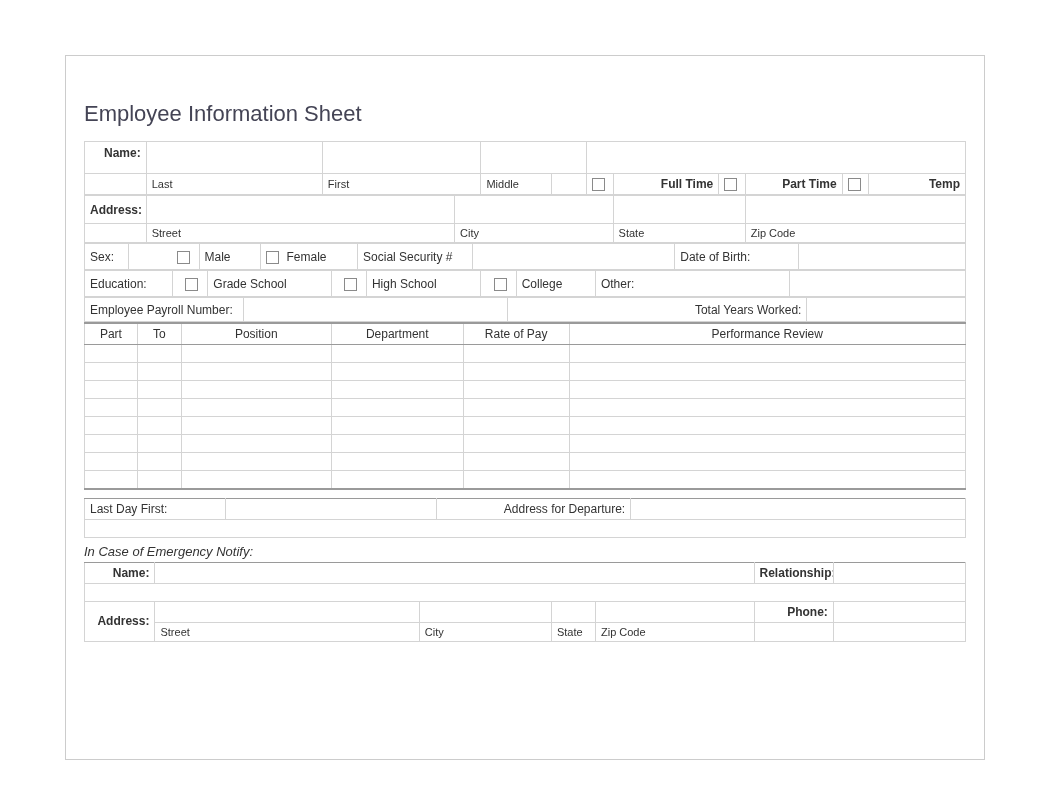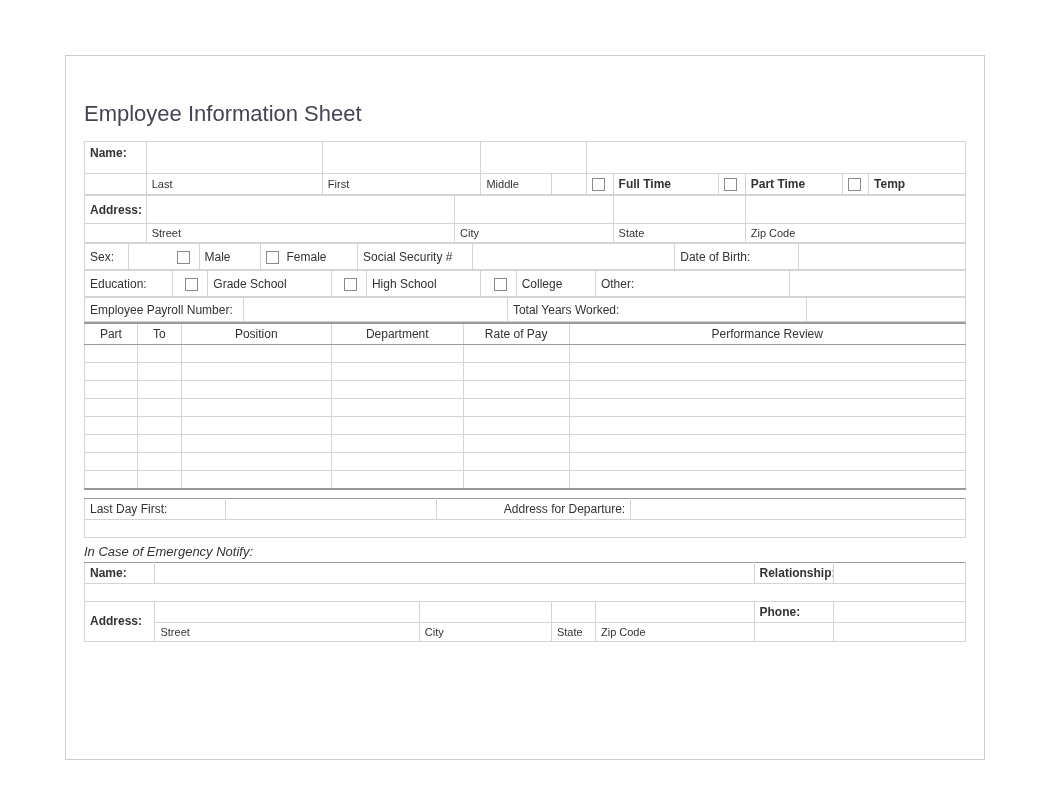--- a/index.html
+++ b/index.html
@@ -35,21 +35,21 @@
     table-layout: fixed;
   }
   td {
     border: 1px solid #d4d4d4;
     padding: 3px 5px;
     font-size: 12px;
     vertical-align: middle;
     height: 18px;
     overflow: hidden;
   }
-  .lbl { font-weight: bold; font-size: 12px; }
+  .lbl { font-weight: bold; font-size: 12px; text-align: right; }
   .sub { font-size: 11px; }
   .hdr { text-align: center; font-size: 12px; }
   .chk {
     display:inline-block;
     width:13px; height:13px;
     border:1px solid #8a8a8a;
     vertical-align: middle;
     margin-right:4px;
     background:#fff;
   }
@@ -194,21 +194,21 @@
       <colgroup>
         <col style="width:18%">
           <col style="width:30%">
           <col style="width:34%">
           <col style="width:18%">
       </colgroup>
       <tbody>
           <tr style="height:24px">
         <td>Employee Payroll Number:</td>
         <td></td>
-        <td style="">Total Years Worked:</td>
+        <td style="text-align:right">Total Years Worked:</td>
         <td></td>
       </tr>
     </tbody>
       </table>
 
     <table>
       <colgroup>
         <col style="width:6%">
           <col style="width:5%">
           <col style="width:17%">

